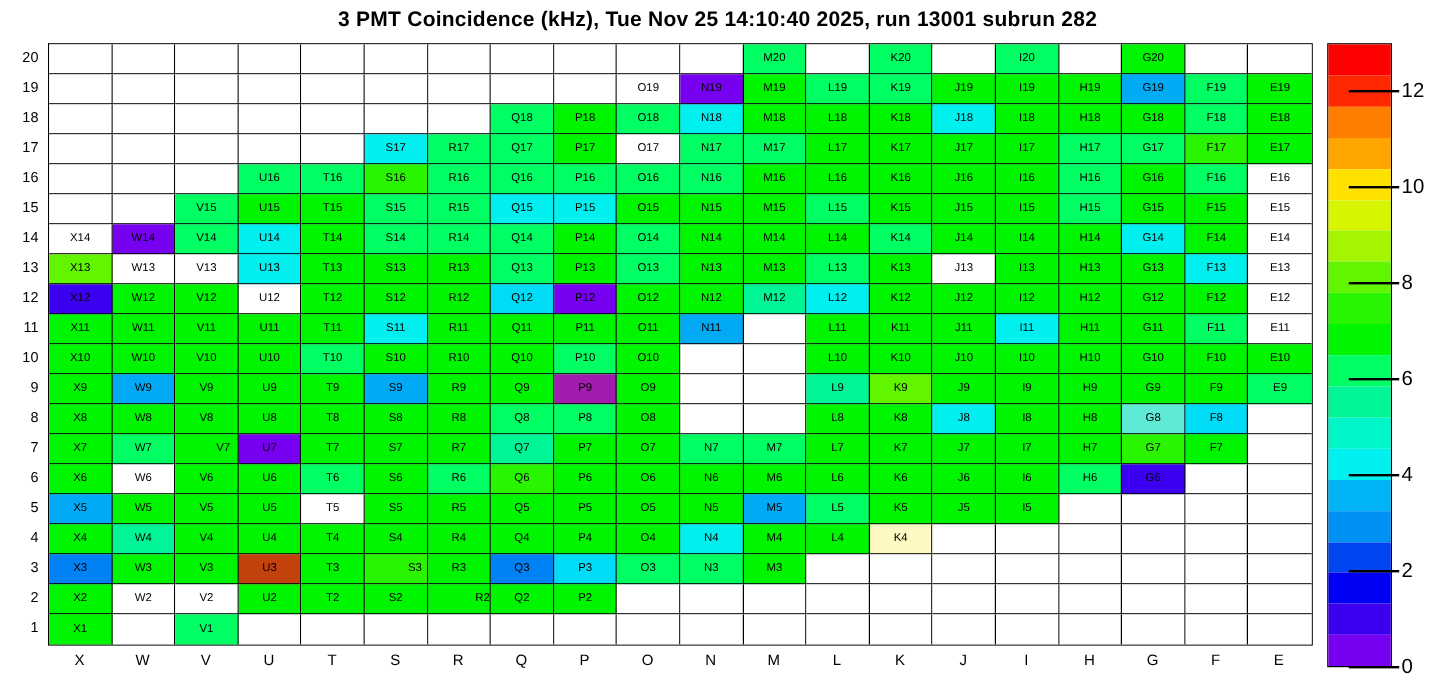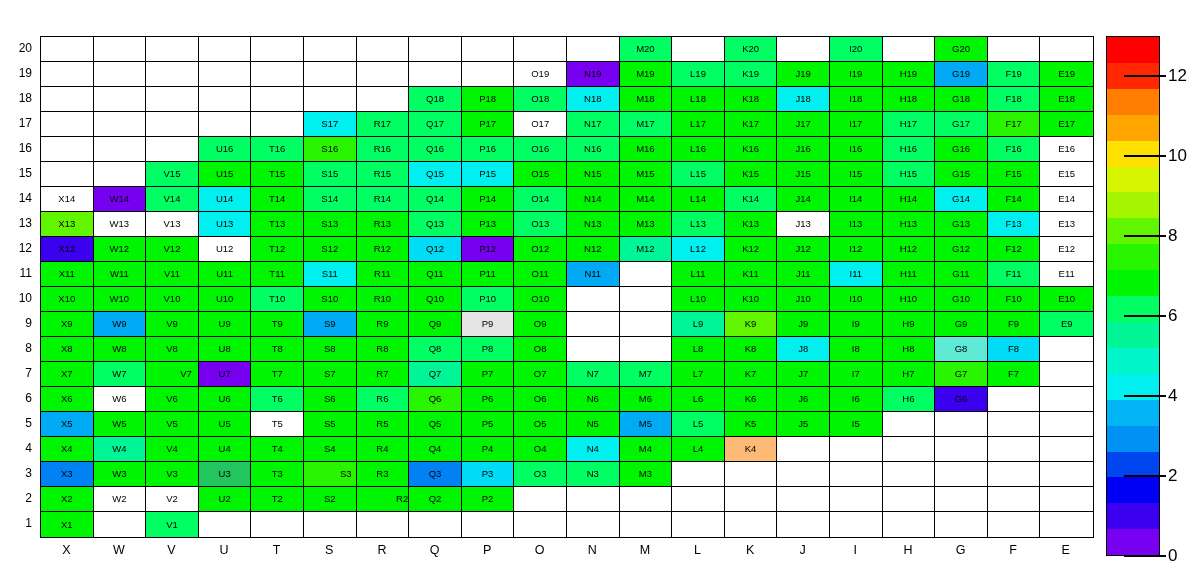--- a/index.html
+++ b/index.html
@@ -44,20 +44,21 @@
   }
   .cb-tick-label{
     position:absolute;left:1168px;width:28px;height:20px;
     font-size:17px;line-height:20px;text-align:left;
   }
 </style>
 </head>
 <body>
 
 <div id="plot">
+  <div id="title">3 PMT Coincidence (kHz), Tue Nov 25 14:10:40 2025, run 13001 subrun 282</div>
   <div id="row-labels">
       <div class="row-label" style="top: 0px;">20</div>
       <div class="row-label" style="top: 25px;">19</div>
       <div class="row-label" style="top: 50px;">18</div>
       <div class="row-label" style="top: 75px;">17</div>
       <div class="row-label" style="top: 100px;">16</div>
       <div class="row-label" style="top: 125px;">15</div>
       <div class="row-label" style="top: 150px;">14</div>
       <div class="row-label" style="top: 175px;">13</div>
       <div class="row-label" style="top: 200px;">12</div>
@@ -661,21 +662,21 @@
       </div>
       <div class="cell" style="background: rgb(0, 170, 245);">
         <span>S9</span>
       </div>
       <div class="cell" style="background: rgb(0, 245, 0);">
         <span>R9</span>
       </div>
       <div class="cell" style="background: rgb(0, 245, 0);">
         <span>Q9</span>
       </div>
-      <div class="cell" style="background: #e5e5e5;">
+      <div class="cell" style="background: #a21caf;">
         <span>P9</span>
       </div>
       <div class="cell" style="background: rgb(0, 245, 0);">
         <span>O9</span>
       </div>
       <div class="cell" style="background: rgb(255, 255, 255);"></div>
       <div class="cell" style="background: rgb(255, 255, 255);"></div>
       <div class="cell" style="background: rgb(0, 245, 150);">
         <span>L9</span>
       </div>
@@ -952,39 +953,39 @@
       </div>
       <div class="cell" style="background: rgb(0, 240, 240);">
         <span>N4</span>
       </div>
       <div class="cell" style="background: rgb(0, 245, 0);">
         <span>M4</span>
       </div>
       <div class="cell" style="background: rgb(0, 245, 0);">
         <span>L4</span>
       </div>
-      <div class="cell" style="background: #fdba74; text-align: center;">
+      <div class="cell" style="background: #fef9c3; text-align: center;">
         <span>K4</span>
       </div>
       <div class="cell" style="background: rgb(255, 255, 255);"></div>
       <div class="cell" style="background: rgb(255, 255, 255);"></div>
       <div class="cell" style="background: rgb(255, 255, 255);"></div>
       <div class="cell" style="background: rgb(255, 255, 255);"></div>
       <div class="cell" style="background: rgb(255, 255, 255);"></div>
       <div class="cell last-col" style="background: rgb(255, 255, 255);"></div>
       <div class="cell" style="background: rgb(0, 130, 245);">
         <span>X3</span>
       </div>
       <div class="cell" style="background: rgb(0, 245, 0);">
         <span>W3</span>
       </div>
       <div class="cell" style="background: rgb(0, 245, 0);">
         <span>V3</span>
       </div>
-      <div class="cell" style="background: #22c55e;">
+      <div class="cell" style="background: #c2410c;">
         <span>U3</span>
       </div>
       <div class="cell" style="background: rgb(0, 245, 0);">
         <span>T3</span>
       </div>
       <div class="cell" style="background: rgb(42, 245, 0); padding-left: 32px;">
         <span>S3</span>
       </div>
       <div class="cell" style="background: rgb(0, 245, 0);">
         <span>R3</span>

